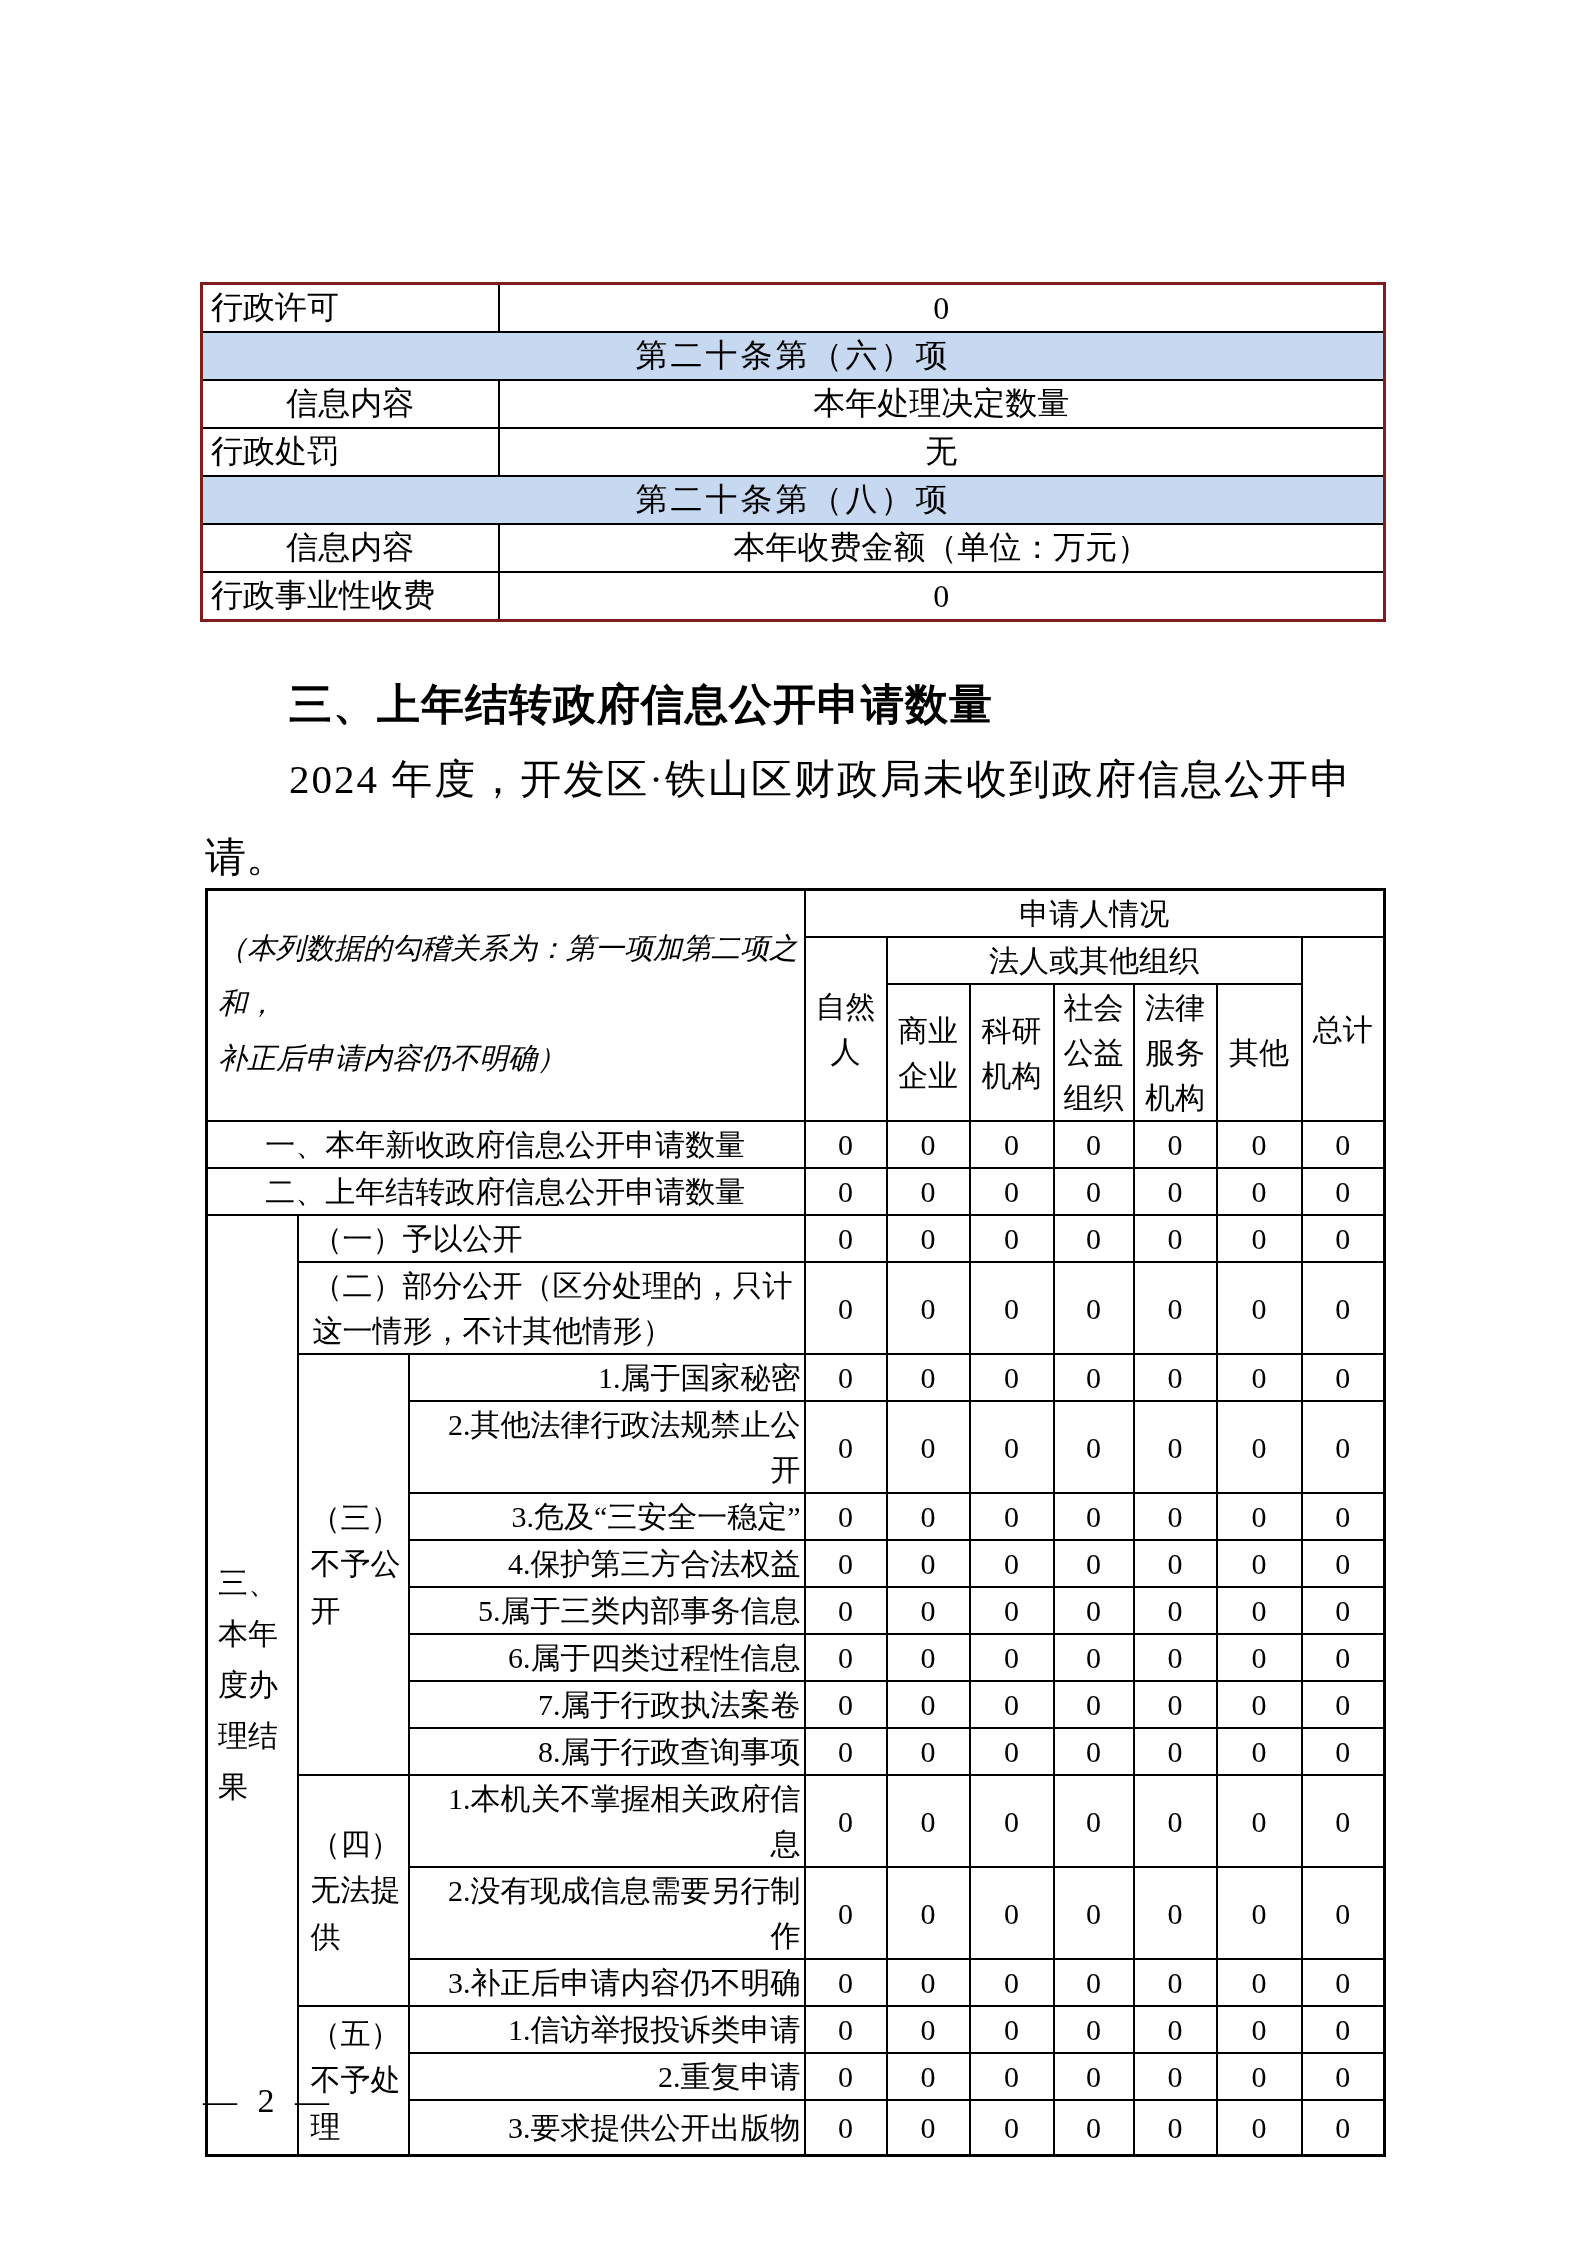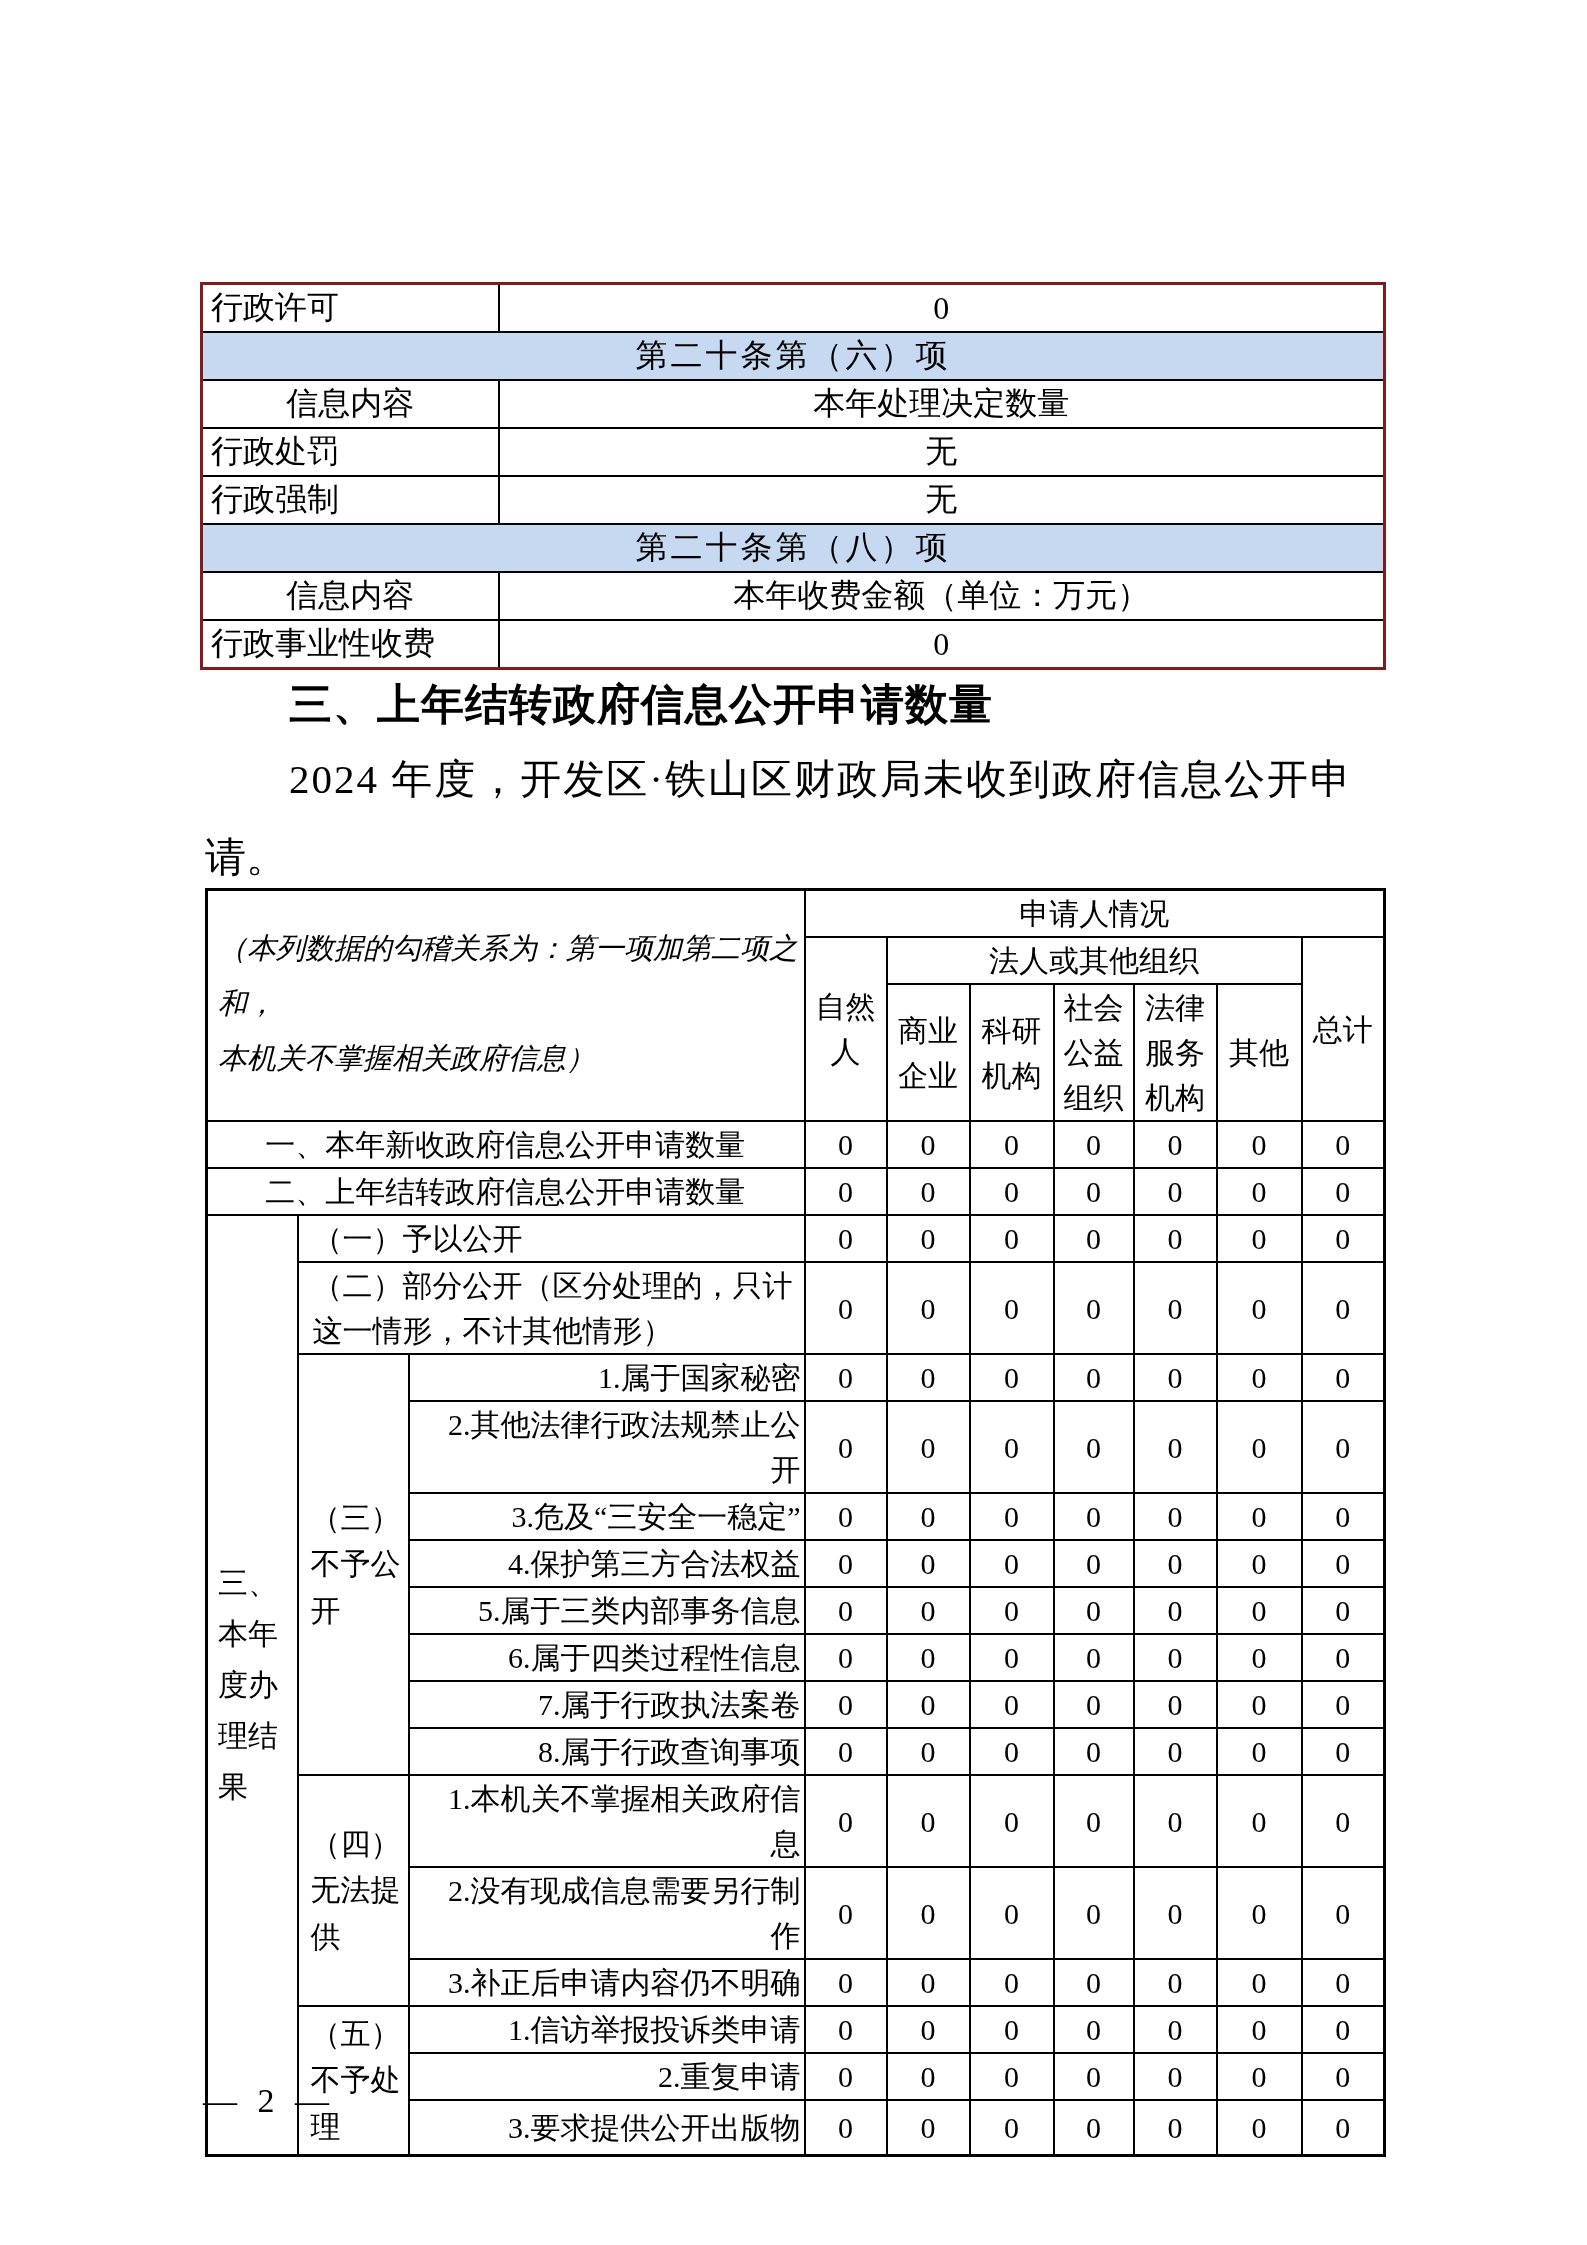--- a/index.html
+++ b/index.html
@@ -53,24 +53,20 @@
     </tr>
     <tr class="band" style="height:36px">
       <td colspan="2">第二十条第（六）项</td>
     </tr>
     <tr style="height:46px">
       <td class="cen">信息内容</td>
       <td class="val">本年处理决定数量</td>
     </tr>
     <tr style="height:47px">
       <td class="lab">行政处罚</td>
-      <td class="val">无</td>
-    </tr>
-    <tr style="height:47px">
-      <td class="lab">行政强制</td>
       <td class="val">无</td>
     </tr>
     <tr class="band" style="height:46px">
       <td colspan="2">第二十条第（八）项</td>
     </tr>
     <tr style="height:46px">
       <td class="cen">信息内容</td>
       <td class="val">本年收费金额（单位：万元）</td>
     </tr>
     <tr style="height:47px">
@@ -94,21 +90,21 @@
         <col style="width:84px">
       <col style="width:80px">
         <col style="width:83px">
         <col style="width:85px">
         <col style="width:83px">
     </colgroup>
     <tbody>
         <tr style="height:44px">
       <td class="corner" colspan="3" rowspan="3">
         <div>（本列数据的勾稽关系为：第一项加第二项之和，</div>
-        <div>本机关不掌握相关政府信息）</div>
+        <div>补正后申请内容仍不明确）</div>
       </td>
       <td colspan="7">申请人情况</td>
     </tr>
     <tr style="height:45px">
       <td rowspan="2">自然人</td>
       <td colspan="5">法人或其他组织</td>
       <td rowspan="2">总计</td>
     </tr>
     <tr style="height:128px">
       <td>商业企业</td>

